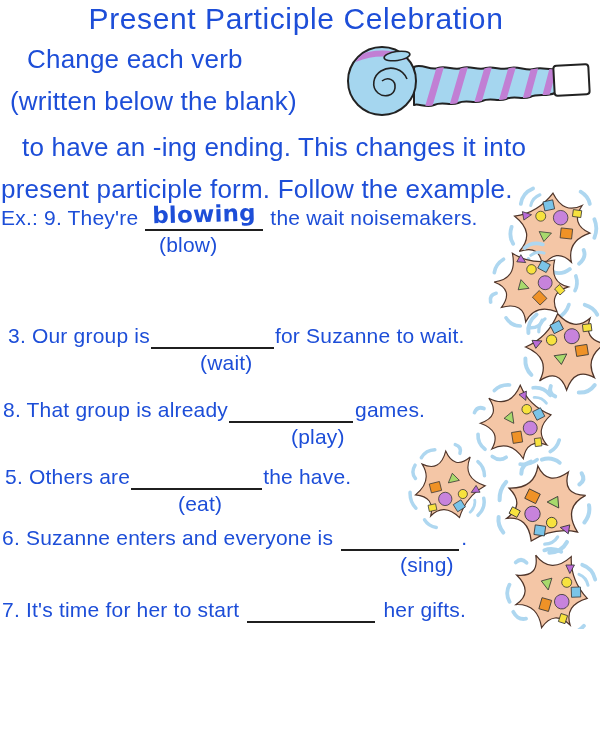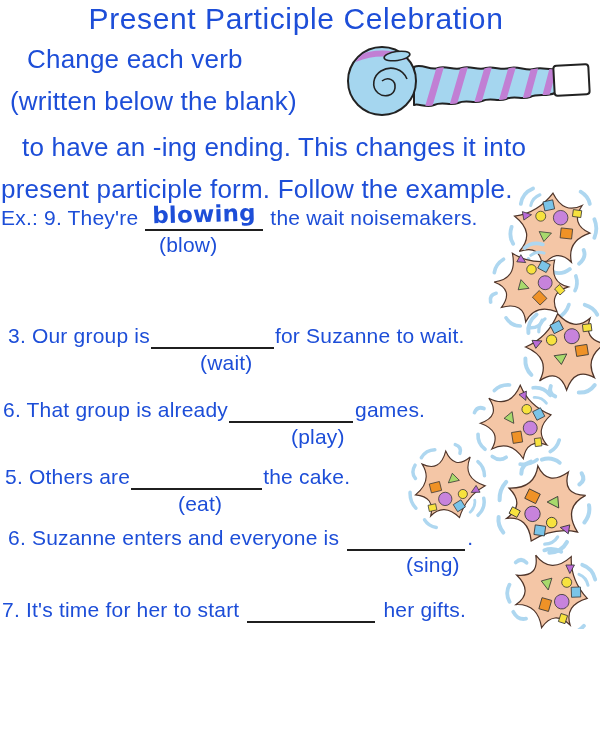--- a/index.html
+++ b/index.html
@@ -20,21 +20,21 @@
   .answer{position:absolute;left:0;right:0;bottom:2px;text-align:center;
           font-family:"DejaVu Sans",sans-serif;font-weight:bold;font-size:23px;
           transform:rotate(-1.5deg);white-space:nowrap;}
   .verb{position:absolute;top:27px;font-size:21px;}
 
   .ex1{left:1px;top:206px}  .ex1 .blank{width:118px;margin:0 7px}  .ex1 .verb{left:158px}
   .ex2{left:7px;top:254px}  .ex2 .blank{width:127px;margin:0 8px}  .ex2 .verb{left:116px}
   .ex3{left:8px;top:324px}  .ex3 .blank{width:123px;margin:0 1px}  .ex3 .verb{left:192px}
   .ex4{left:3px;top:398px}  .ex4 .blank{width:124px;margin:0 2px 0 1px} .ex4 .verb{left:288px}
   .ex5{left:5px;top:465px}  .ex5 .blank{width:131px;margin:0 1px}  .ex5 .verb{left:173px}
-  .ex6{left:8px;top:526px}  .ex6 .blank{width:118px;margin:0 2px 0 8px} .ex6 .verb{left:398px}
+  .ex6{left:2px;top:526px}  .ex6 .blank{width:118px;margin:0 2px 0 8px} .ex6 .verb{left:398px}
   .ex7{left:2px;top:598px}  .ex7 .blank{width:128px;margin:0 8px}  .ex7 .verb{left:296px}
 
   .noisemaker{position:absolute;left:342px;top:33px;width:252px;height:86px;}
   .splat{position:absolute;}
   .s1{left:507px;top:184px;width:92px;height:92px}
   .s2{left:488px;top:243px;width:88px;height:88px;transform:rotate(40deg)}
   .s3{left:520px;top:303px;width:95px;height:95px;transform:rotate(-15deg)}
   .s4{left:473px;top:380px;width:88px;height:88px;transform:rotate(75deg)}
   .s5{left:406px;top:444px;width:84px;height:84px;transform:rotate(160deg)}
   .s6{left:496px;top:456px;width:97px;height:97px;transform:rotate(200deg)}
@@ -212,26 +212,26 @@
     <span class="verb">(blow)</span>
   </div>
 
 
   <div class="ex ex3">
     <div class="sentence"><span>3. Our group is</span><span class="blank"><span class="answer"></span></span><span>for Suzanne to wait.</span></div>
     <span class="verb">(wait)</span>
   </div>
 
   <div class="ex ex4">
-    <div class="sentence"><span>6. That group is already</span><span class="blank"><span class="answer"></span></span><span>games.</span></div>
+    <div class="sentence"><span>8. That group is already</span><span class="blank"><span class="answer"></span></span><span>games.</span></div>
     <span class="verb">(play)</span>
   </div>
 
   <div class="ex ex5">
-    <div class="sentence"><span>5. Others are</span><span class="blank"><span class="answer"></span></span><span>the cake.</span></div>
+    <div class="sentence"><span>5. Others are</span><span class="blank"><span class="answer"></span></span><span>the have.</span></div>
     <span class="verb">(eat)</span>
   </div>
 
   <div class="ex ex6">
     <div class="sentence"><span>6. Suzanne enters and everyone is</span><span class="blank"><span class="answer"></span></span><span>.</span></div>
     <span class="verb">(sing)</span>
   </div>
 
   <div class="ex ex7">
     <div class="sentence"><span>7. It's time for her to start</span><span class="blank"><span class="answer"></span></span><span>her gifts.</span></div>

